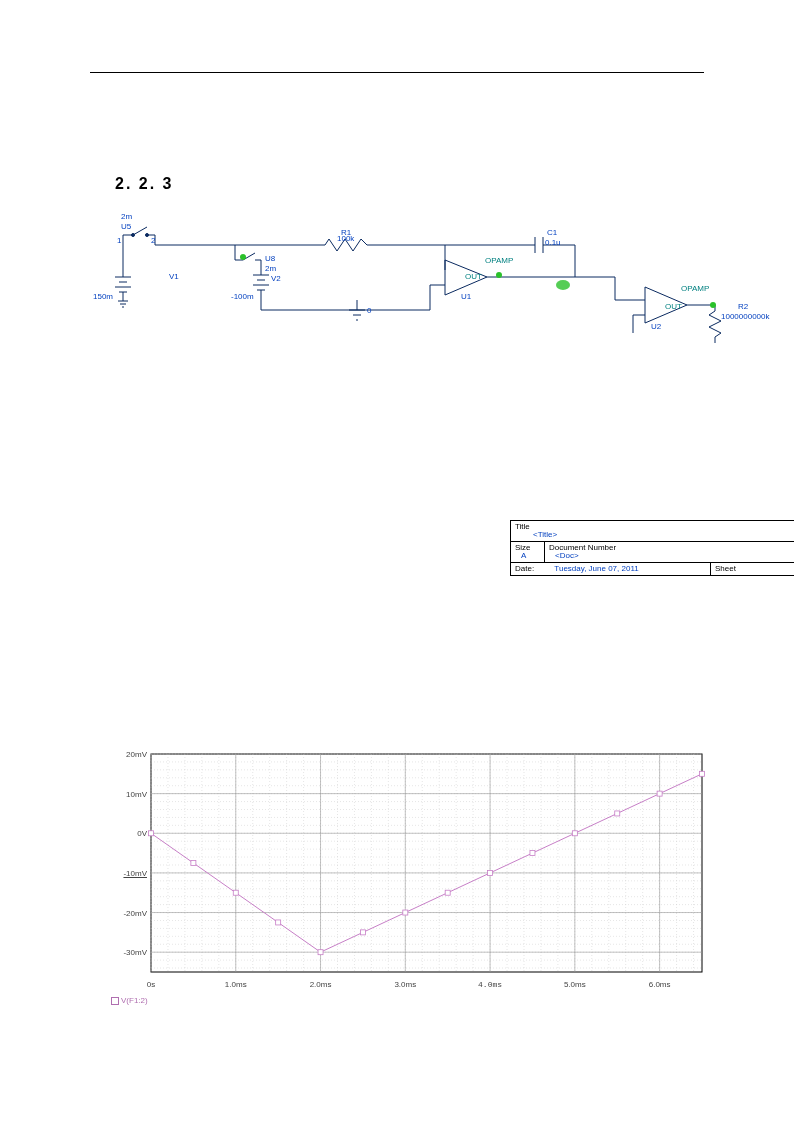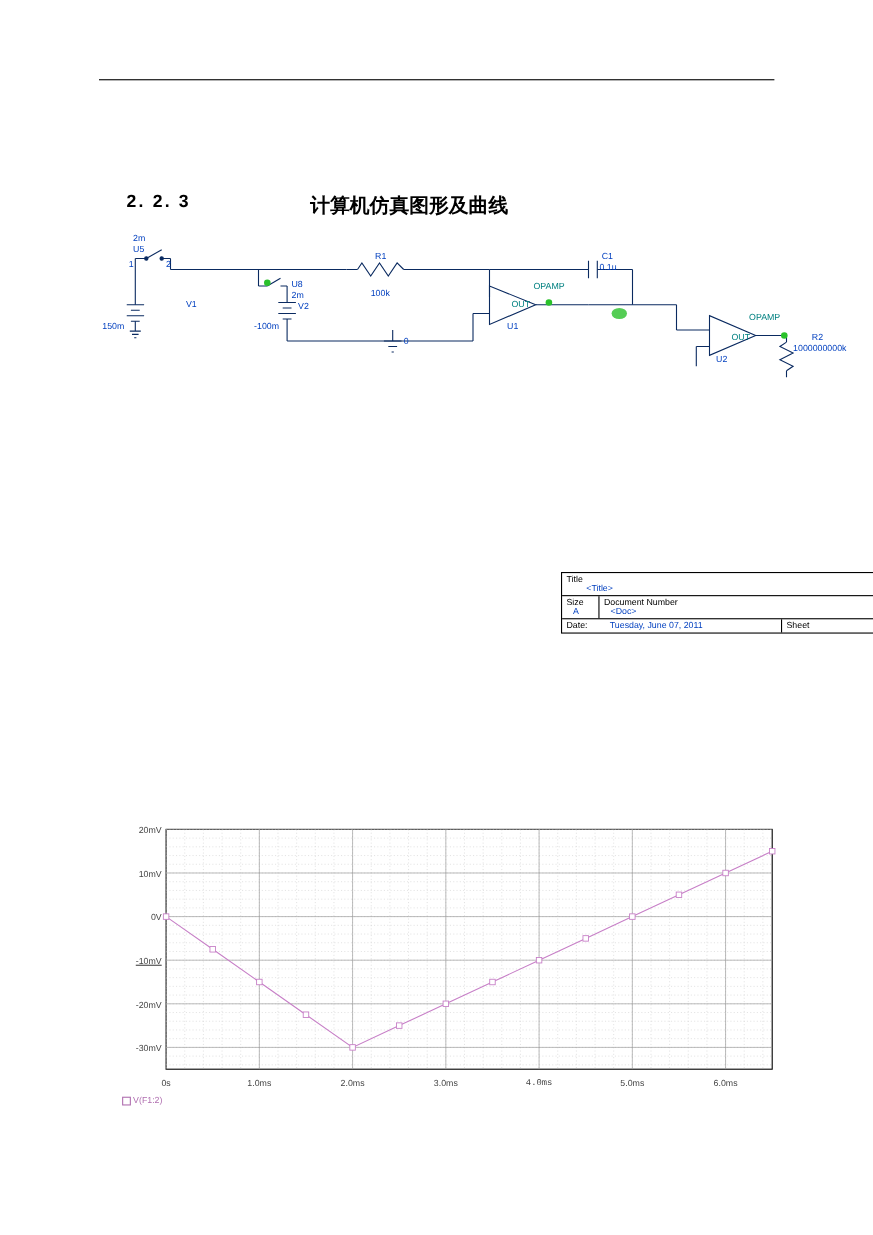--- a/index.html
+++ b/index.html
@@ -27,21 +27,20 @@
   .xtick{position:absolute;font-size:8px;color:#444;text-align:center;width:40px;top:232px;font-family:Arial;}
   .series-label{position:absolute;font-size:8px;color:#b06fb0;left:6px;top:248px;}
   .series-sq{position:absolute;width:6px;height:6px;border:1px solid #b06fb0;background:#fff;left:-4px;top:249px;}
 </style>
 </head>
 <body>
 
 <div class="page">
   <div class="rule"></div>
   <div class="sec-num">2. 2. 3</div>
-  <div class="sec-title">计算机仿真图形及曲线</div>
 
   <div class="schem">
     <svg width="650" height="140">
       <g stroke="#0a2a60" stroke-width="1" fill="none">
 
         <line x1="8" y1="20" x2="18" y2="20"></line>
           <line x1="18" y1="20" x2="32" y2="12"></line>
           <line x1="32" y1="20" x2="40" y2="20"></line>
         <circle cx="18" cy="20" r="1.5" fill="#0a2a60"></circle>
           <circle cx="32" cy="20" r="1.5" fill="#0a2a60"></circle>
@@ -124,21 +123,21 @@
     <span class="slabel blue" style="left:6px;top:8px;">U5</span>
     <span class="slabel blue" style="left:2px;top:22px;">1</span>
     <span class="slabel blue" style="left:36px;top:22px;">2</span>
     <span class="slabel blue" style="left:30px;top:58px;margin-left:24px;">V1</span>
     <span class="slabel blue" style="left:-22px;top:78px;">150m</span>
     <span class="slabel blue" style="left:150px;top:40px;">U8</span>
     <span class="slabel blue" style="left:150px;top:50px;">2m</span>
     <span class="slabel blue" style="left:156px;top:60px;">V2</span>
     <span class="slabel blue" style="left:116px;top:78px;">-100m</span>
     <span class="slabel blue" style="left:226px;top:14px;">R1</span>
-    <span class="slabel blue" style="left:222px;top:48px;">100k</span>
+    <span class="slabel blue" style="left:222px;top:20px;">100k</span>
     <span class="slabel blue" style="left:432px;top:14px;">C1</span>
     <span class="slabel blue" style="left:430px;top:24px;">0.1u</span>
     <span class="slabel teal" style="left:370px;top:42px;">OPAMP</span>
     <span class="slabel teal" style="left:350px;top:58px;">OUT</span>
     <span class="slabel blue" style="left:346px;top:78px;">U1</span>
     <span class="slabel teal" style="left:566px;top:70px;">OPAMP</span>
     <span class="slabel teal" style="left:550px;top:88px;">OUT</span>
     <span class="slabel blue" style="left:536px;top:108px;">U2</span>
     <span class="slabel blue" style="left:606px;top:88px;padding-left:17px;">R2</span>
     <span class="slabel blue" style="left:606px;top:98px;">1000000000k</span>

